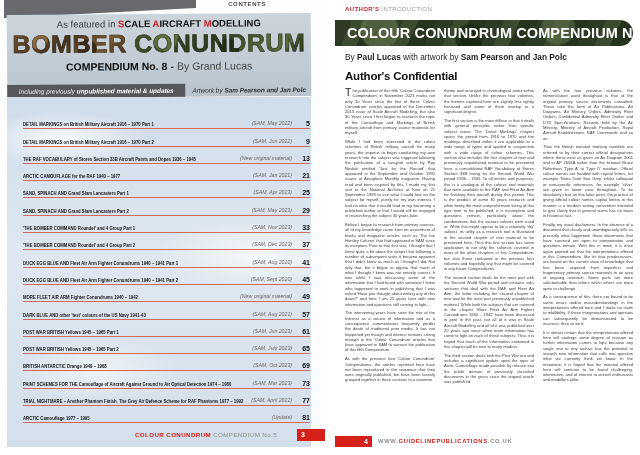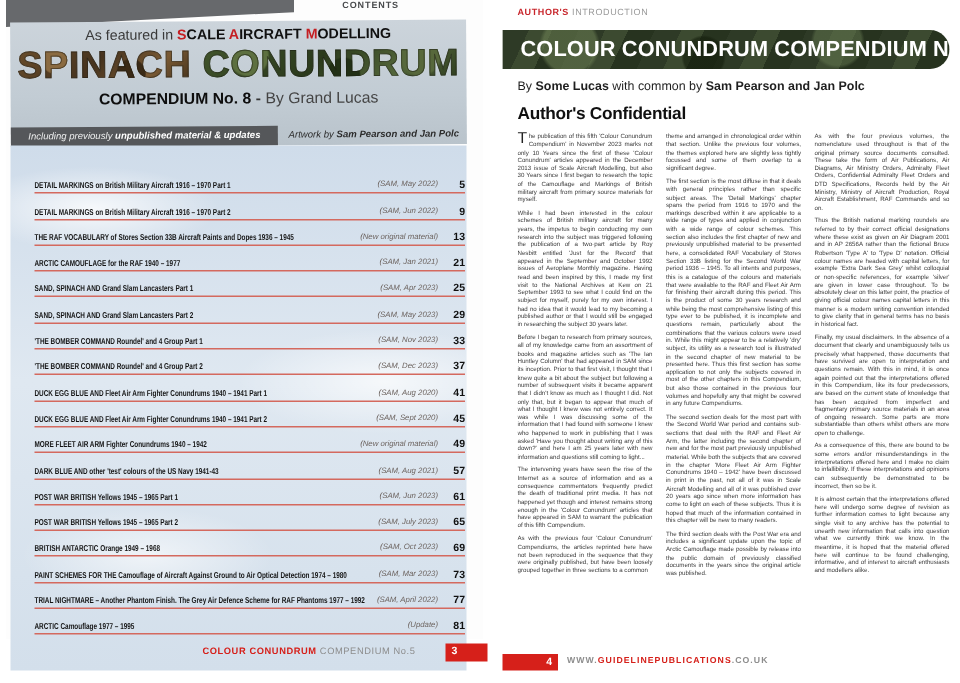--- a/index.html
+++ b/index.html
@@ -94,21 +94,21 @@
 <body>
 
 <div class="canvas">
 
   <div class="left-page">
     <div class="top-slant"></div>
     <div class="contents-label">CONTENTS</div>
 
     <div class="masthead">
       <div class="featured-line"><span>As featured in </span><span id="featured-words" class="fw"><span><span class="red-init">S</span>CALE </span><span><span class="red-init">A</span>IRCRAFT </span><span><span class="red-init">M</span>ODELLING</span></span></div>
-      <div class="big-title"><span class="camo-brown">SPINACH</span><span> </span><span class="camo-green">CONUNDRUM</span></div>
+      <div class="big-title"><span class="camo-brown">BOMBER</span><span> </span><span class="camo-green">CONUNDRUM</span></div>
       <div class="subtitle-line"><span class="sb">COMPENDIUM No. 8</span><span class="sep">-</span><span>By Grand Lucas</span></div>
       <div class="mast-strip">
         <div class="strip-dark"><span>Including previously </span><b>unpublished material &amp; updates</b></div>
         <div class="strip-right"><span>Artwork by </span><b>Sam Pearson and Jan Polc</b></div>
       </div>
     </div>
 
     <div class="sky"></div>
 
     <div class="toc" id="toc-list">
@@ -210,21 +210,21 @@
     </div>
   </div>
 
   <div class="right-page">
     <div class="rp-corner"><span class="cl-bold">AUTHOR'S</span><span class="cl-light"> INTRODUCTION</span></div>
 
     <div class="banner">
       <div class="banner-text">COLOUR CONUNDRUM COMPENDIUM No. 5</div>
     </div>
 
-    <div class="byline" id="byline"><span>By </span><b>Some Lucas</b><span> with common by </span><b>Sam Pearson and Jan Polc</b></div>
+    <div class="byline" id="byline"><span>By </span><b>Paul Lucas</b><span> with artwork by </span><b>Sam Pearson and Jan Polc</b></div>
 
     <div class="section-heading">Author's Confidential</div>
 
     <div class="cols">
       <div class="text-col">
           <p class="dropcap">The publication of this fifth 'Colour Conundrum Compendium' in November 2023 marks not only 10 Years since the first of these 'Colour Conundrum' articles appeared in the December 2013 issue of Scale Aircraft Modelling, but also 30 Years since I first began to research the topic of the Camouflage and Markings of British military aircraft from primary source materials for myself.</p>
           <p>While I had been interested in the colour schemes of British military aircraft for many years, the impetus to begin conducting my own research into the subject was triggered following the publication of a two-part article by Roy Nesbitt entitled 'Just for the Record' that appeared in the September and October 1992 issues of Aeroplane Monthly magazine. Having read and been inspired by this, I made my first visit to the National Archives at Kew on 21 September 1993 to see what I could find on the subject for myself, purely for my own interest. I had no idea that it would lead to my becoming a published author or that I would still be engaged in researching the subject 30 years later.</p>
           <p>Before I began to research from primary sources, all of my knowledge came from an assortment of books and magazine articles such as 'The Ian Huntley Column' that had appeared in SAM since its inception. Prior to that first visit, I thought that I knew quite a bit about the subject but following a number of subsequent visits it became apparent that I didn't know as much as I thought I did. Not only that, but it began to appear that much of what I thought I knew was not entirely correct. It was while I was discussing some of the information that I had found with someone I knew who happened to work in publishing that I was asked 'Have you thought about writing any of this down?' and here I am 25 years later with new information and questions still coming to light...</p>
           <p>The intervening years have seen the rise of the Internet as a source of information and as a consequence commentators frequently predict the death of traditional print media. It has not happened yet though and interest remains strong enough in the 'Colour Conundrum' articles that have appeared in SAM to warrant the publication of this fifth Compendium.</p>
           <p>As with the previous four 'Colour Conundrum' Compendiums, the articles reprinted here have not been reproduced in the sequence that they were originally published, but have been loosely grouped together in three sections to a common</p>

